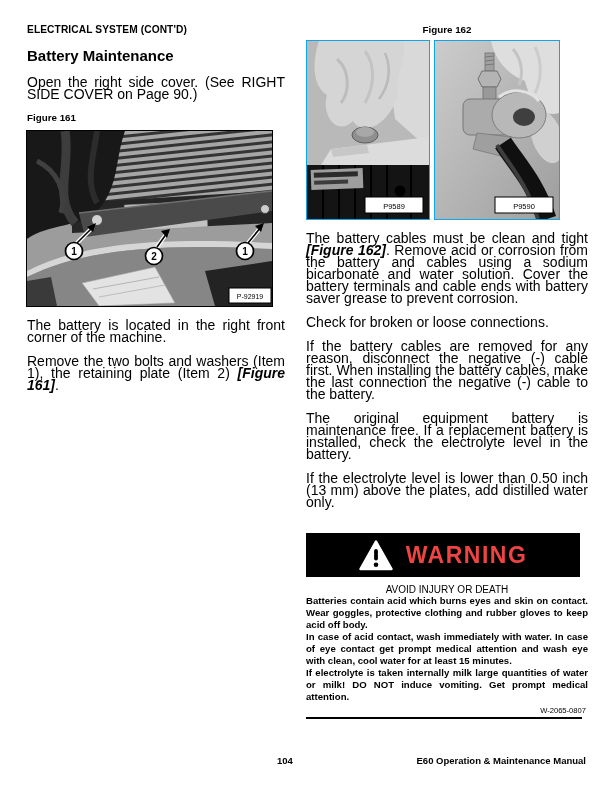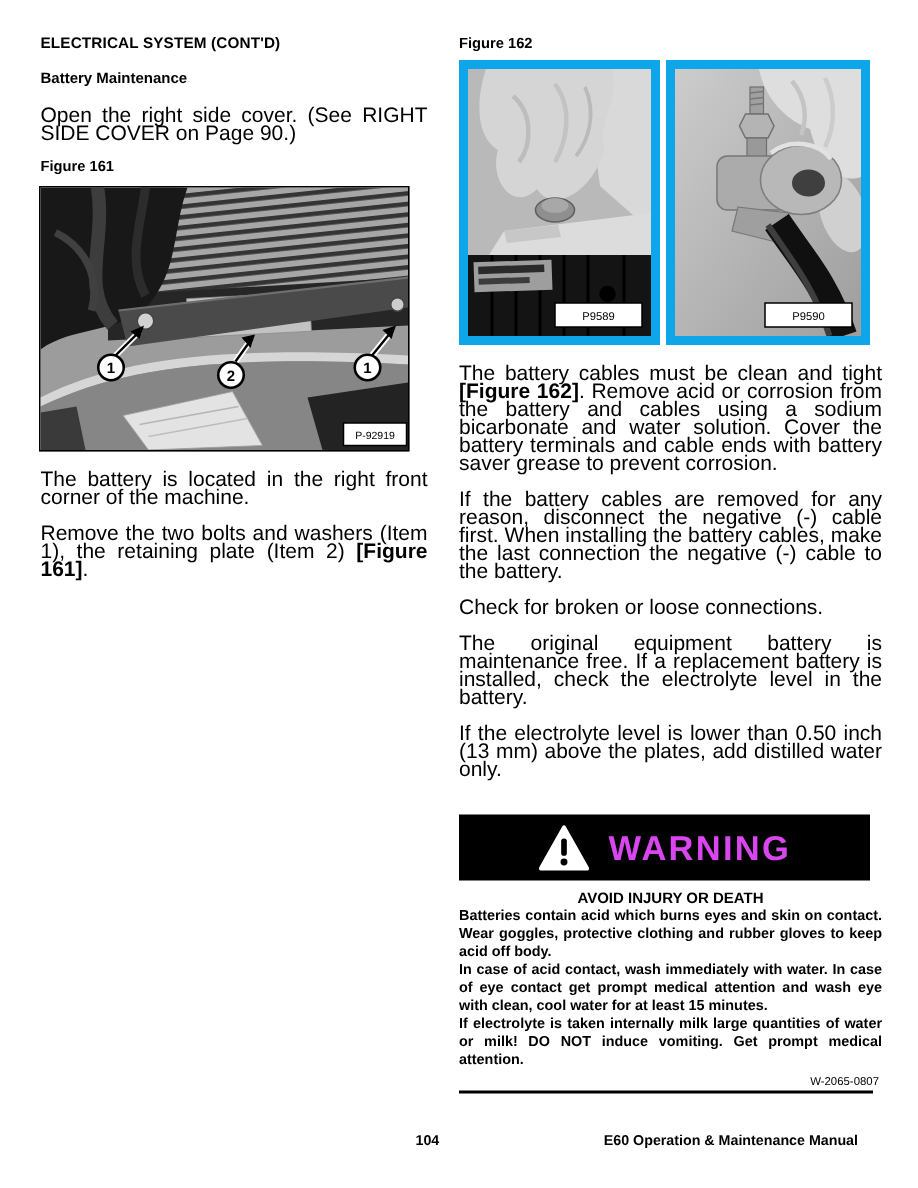--- a/index.html
+++ b/index.html
@@ -4,45 +4,45 @@
 <style>
   html,body{margin:0;padding:0;background:#ffffff;}
   .page{
     position:relative;width:612px;height:792px;background:#ffffff;overflow:hidden;
     font-family:"Liberation Sans", sans-serif;color:#000;
   }
   .col{position:absolute;top:24px;}
   .col-left{left:27px;width:258px;}
   .col-right{left:306px;width:282px;}
   .h-section{font-size:10.2px;font-weight:bold;letter-spacing:.1px;margin:0;}
-  .h-sub{font-size:10px;font-weight:bold;margin:12px 0 0 0;}
+  .h-sub{font-size:15px;font-weight:bold;margin:12px 0 0 0;}
   .fig-caption{font-size:9.8px;font-weight:bold;margin:12px 0 0 0;}
-  .col-right .fig-caption-first{margin:0;}
+  .col-right .fig-caption-first{margin:0;text-align:center;}
   p.body{font-size:14px;line-height:12px;text-align:justify;margin:12px 0 0 0;}
-  p.body b, p.body strong{font-weight:bold;}
+  p.body b, p.body strong{font-weight:bold;font-style:italic;}
   .figure-frame{border:1px solid #000;background:#9c9c9c;line-height:0;}
   .fig161{margin:7px 0 0 -1px;width:245px;height:175px;}
   .fig162-row{margin:5px 0 0 0;display:flex;gap:4px;}
-  .photo{border:6px solid #0ea5e9;line-height:0;}
+  .photo{border:1px solid #0ea5e9;line-height:0;}
   .para-after-fig{margin-top:16px;}
   
   .warn-banner{
     margin:25px 0 0 0;width:274px;height:44px;background:#000;
     display:flex;align-items:center;justify-content:center;gap:13px;
   }
-  .warn-word{color:#d946ef;font-size:23px;font-weight:bold;letter-spacing:1.5px;line-height:1;}
-  .warn-title{font-size:10px;font-weight:bold;text-align:center;margin:7px 0 0 0;}
+  .warn-word{color:#ef4444;font-size:23px;font-weight:bold;letter-spacing:1.5px;line-height:1;}
+  .warn-title{font-size:10px;font-weight:normal;text-align:center;margin:7px 0 0 0;}
   p.warn{font-size:9.6px;line-height:12px;font-weight:bold;text-align:justify;margin:0;}
   p.warn + p.warn{margin-top:0;}
   .warn-code{font-size:7.6px;text-align:right;margin:3px 2px 0 0;}
   .warn-rule{width:276px;height:0;border-top:2.2px solid #000;margin-top:2px;}
   
   .footer{position:absolute;top:755px;left:0;width:612px;height:14px;font-size:9.5px;font-weight:bold;}
   .footer .pageno{position:absolute;left:277px;}
-  .footer .manual{position:absolute;right:40px;margin-left:23px;}
+  .footer .manual{position:absolute;right:26px;margin-left:23px;}
   svg text{font-family:"Liberation Sans", sans-serif;}
 </style>
 </head>
 <body>
 
 <div class="page">
 
   <div class="col col-left">
     <h1 class="h-section">ELECTRICAL SYSTEM (CONT'D)</h1>
     <h2 class="h-sub">Battery Maintenance</h2>
@@ -208,22 +208,22 @@
 
           <g>
             <rect x="60" y="156" width="58" height="16" fill="#fff" stroke="#000" stroke-width="1"></rect>
             <text x="89" y="167.5" font-size="7.5" text-anchor="middle" fill="#000">P9590</text>
           </g>
         </svg>
       </div>
     </div>
 
     <p class="body para-after-fig"><span>The battery cables must be clean and tight </span><strong>[Figure 162]</strong><span>. Remove acid or corrosion from the battery and cables using a sodium bicarbonate and water solution. Cover the battery terminals and cable ends with battery saver grease to prevent corrosion.</span></p>
+    <p class="body">Check for broken or loose connections.</p>
     <p class="body">If the battery cables are removed for any reason, disconnect the negative (-) cable first. When installing the battery cables, make the last connection the negative (-) cable to the battery.</p>
-    <p class="body">Check for broken or loose connections.</p>
     <p class="body">The original equipment battery is maintenance free. If a replacement battery is installed, check the electrolyte level in the battery.</p>
     <p class="body">If the electrolyte level is lower than 0.50 inch (13 mm) above the plates, add distilled water only.</p>
 
     <div class="warn-banner">
       <svg width="34" height="31" viewBox="0 0 34 31">
         <polygon points="17,1.5 32.5,29 1.5,29" fill="#ffffff" stroke="#ffffff" stroke-width="2.5" stroke-linejoin="round"></polygon>
         <rect x="15.1" y="9" width="3.8" height="11.5" rx="1.9" fill="#000"></rect>
         <circle cx="17" cy="24.7" r="2.3" fill="#000"></circle>
       </svg>
       <span class="warn-word">WARNING</span>

